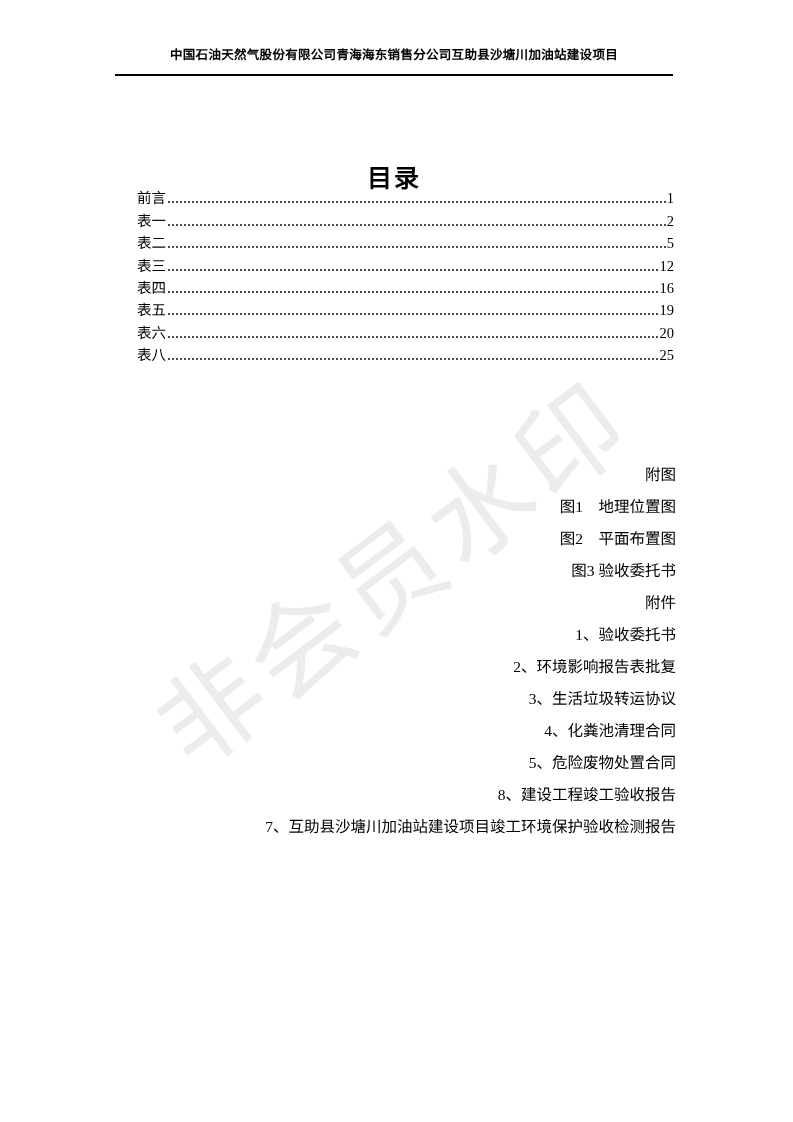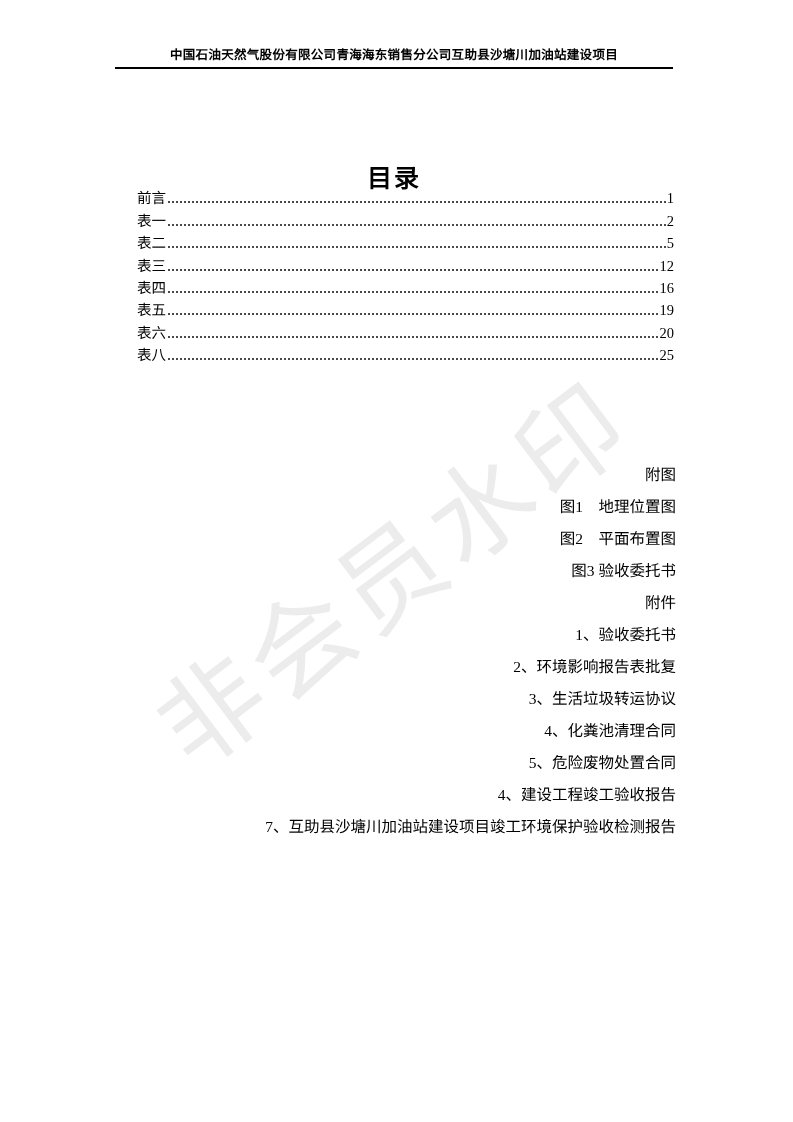--- a/index.html
+++ b/index.html
@@ -36,21 +36,21 @@
   .doc-header {
     position: absolute;
     left: 115px;
     top: 46px;
     width: 558px;
     text-align: center;
     font-size: 12.5px;
     font-weight: bold;
     letter-spacing: 0.3px;
     line-height: 18px;
-    padding-bottom: 3px;
+    padding-bottom: 10px;
     border-bottom: 2px solid #000000;
   }
 
   .doc-title {
     position: absolute;
     left: 115px;
     top: 164px;
     width: 558px;
     text-align: center;
     font-size: 25px;
@@ -156,18 +156,18 @@
       <div class="line">附图</div>
       <div class="line">图1　地理位置图</div>
       <div class="line">图2　平面布置图</div>
       <div class="line">图3 验收委托书</div>
       <div class="line">附件</div>
       <div class="line">1、验收委托书</div>
       <div class="line">2、环境影响报告表批复</div>
       <div class="line">3、生活垃圾转运协议</div>
       <div class="line">4、化粪池清理合同</div>
       <div class="line">5、危险废物处置合同</div>
-      <div class="line">4、建设工程竣工验收报告</div>
+      <div class="line">8、建设工程竣工验收报告</div>
       <div class="line">7、互助县沙塘川加油站建设项目竣工环境保护验收检测报告</div>
     </div>
 
   </div>
 </div>
 
 </body></html>

